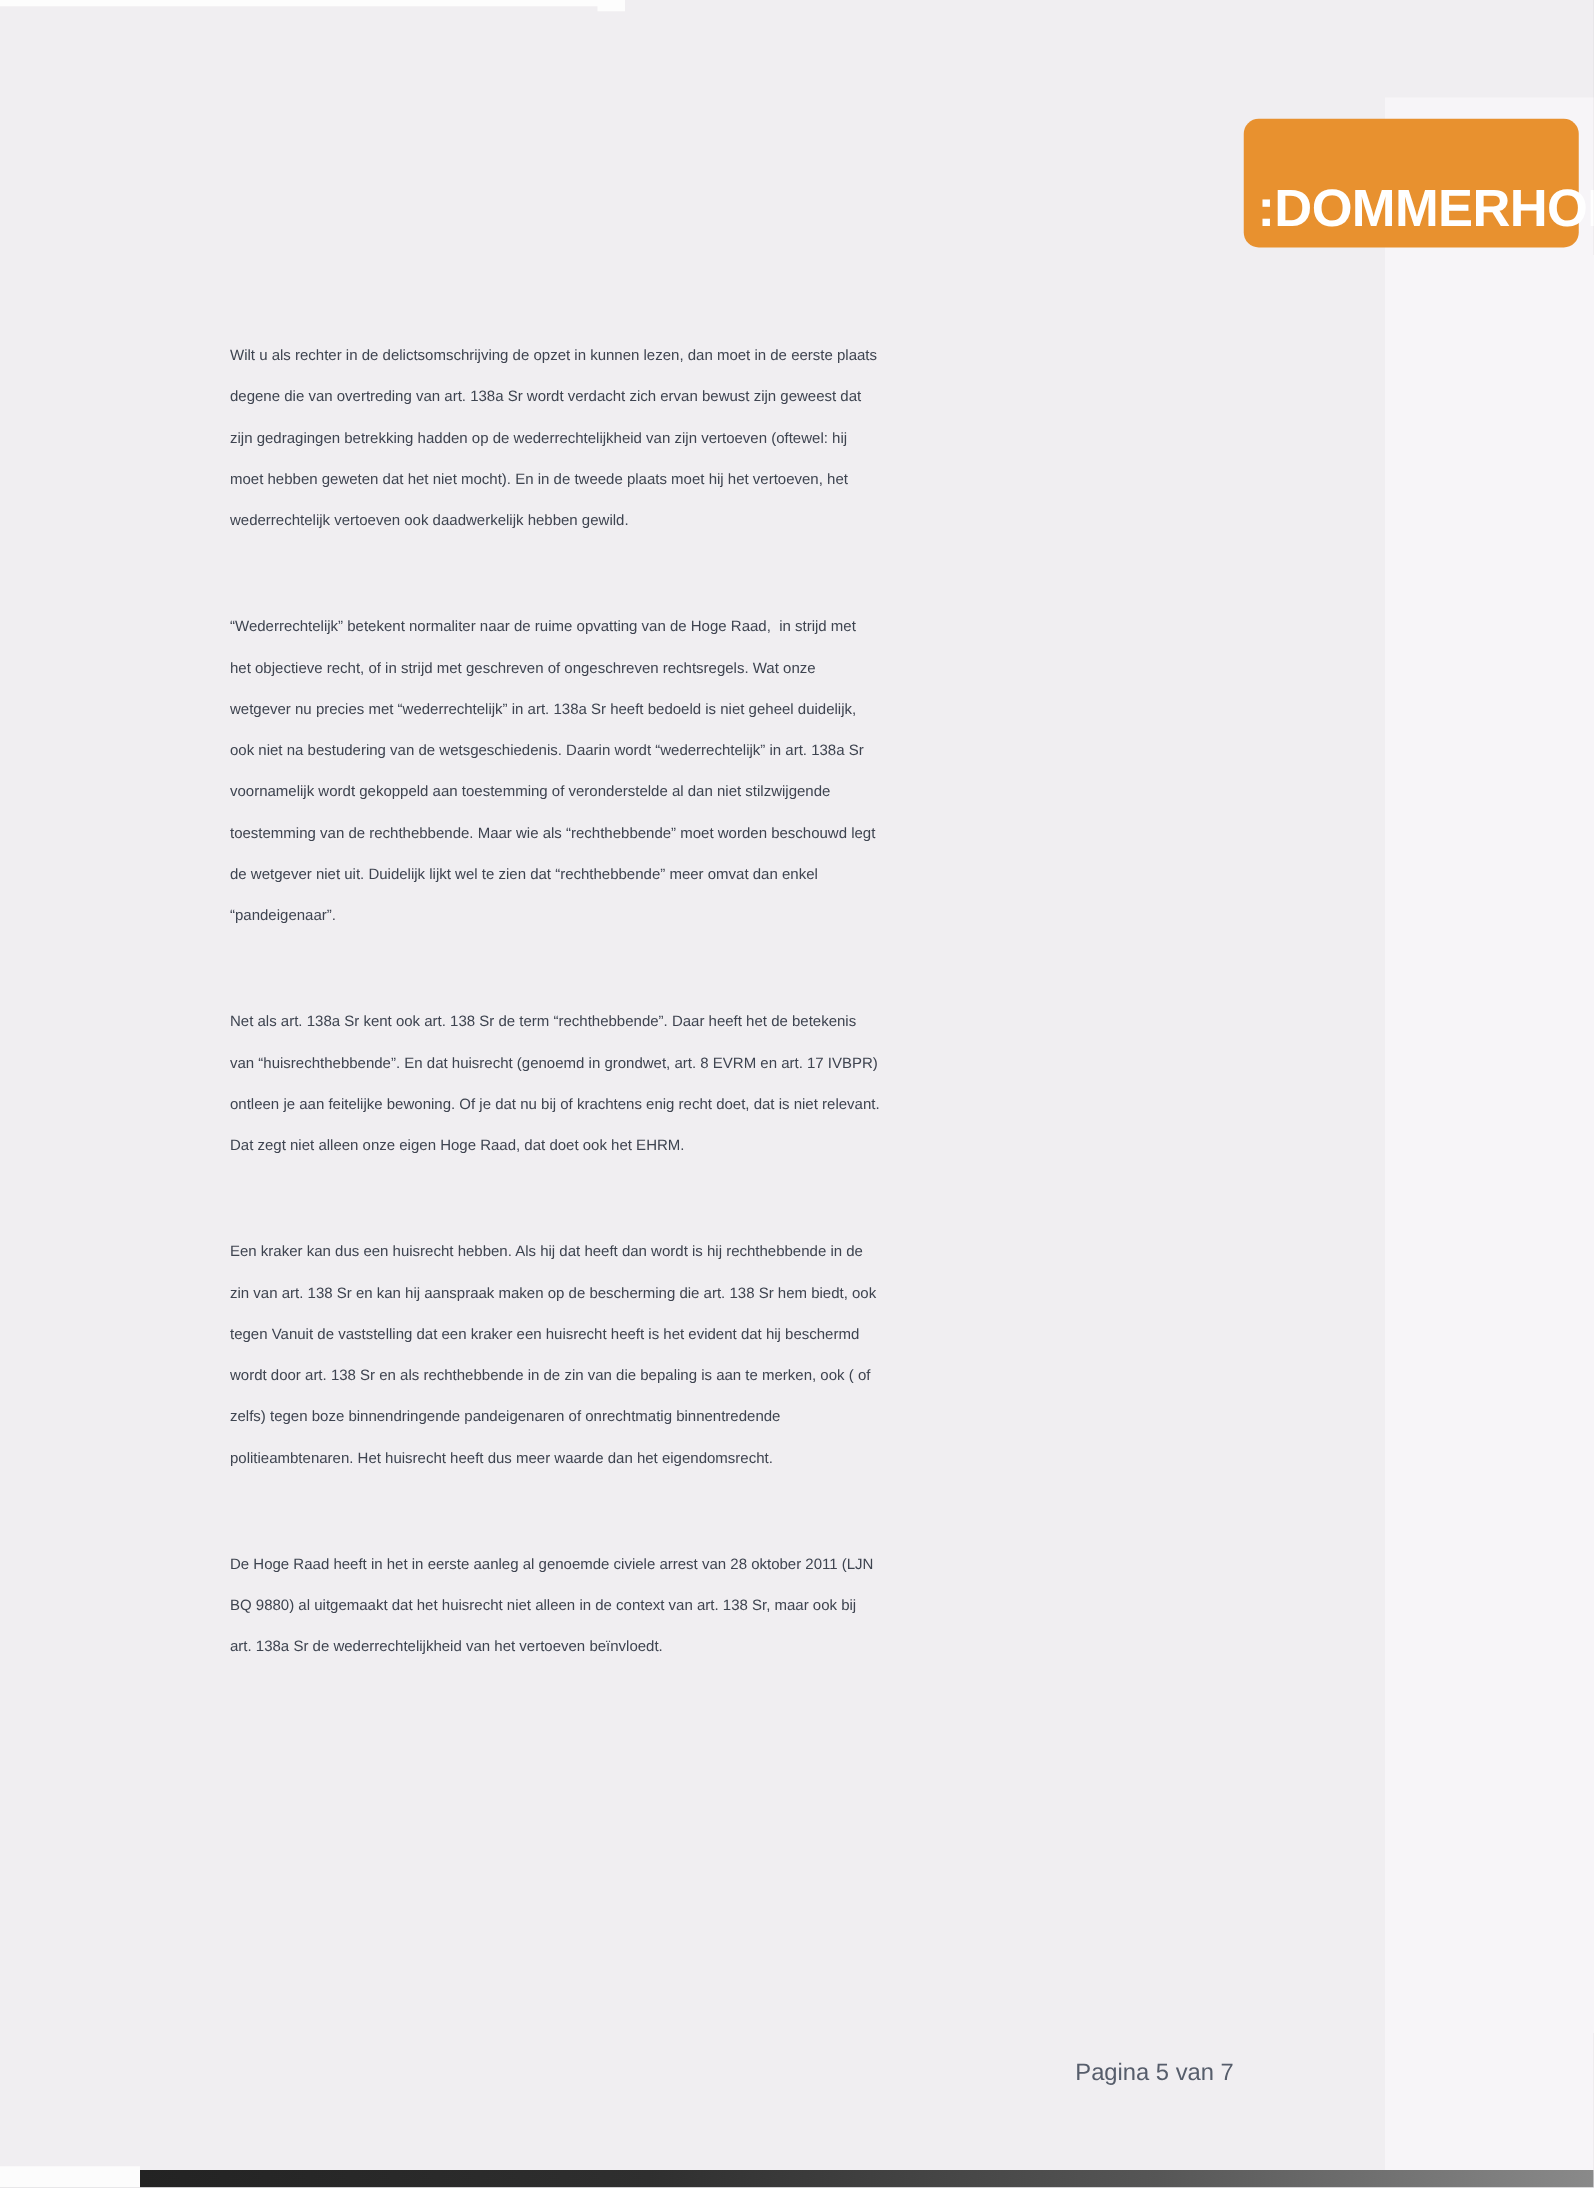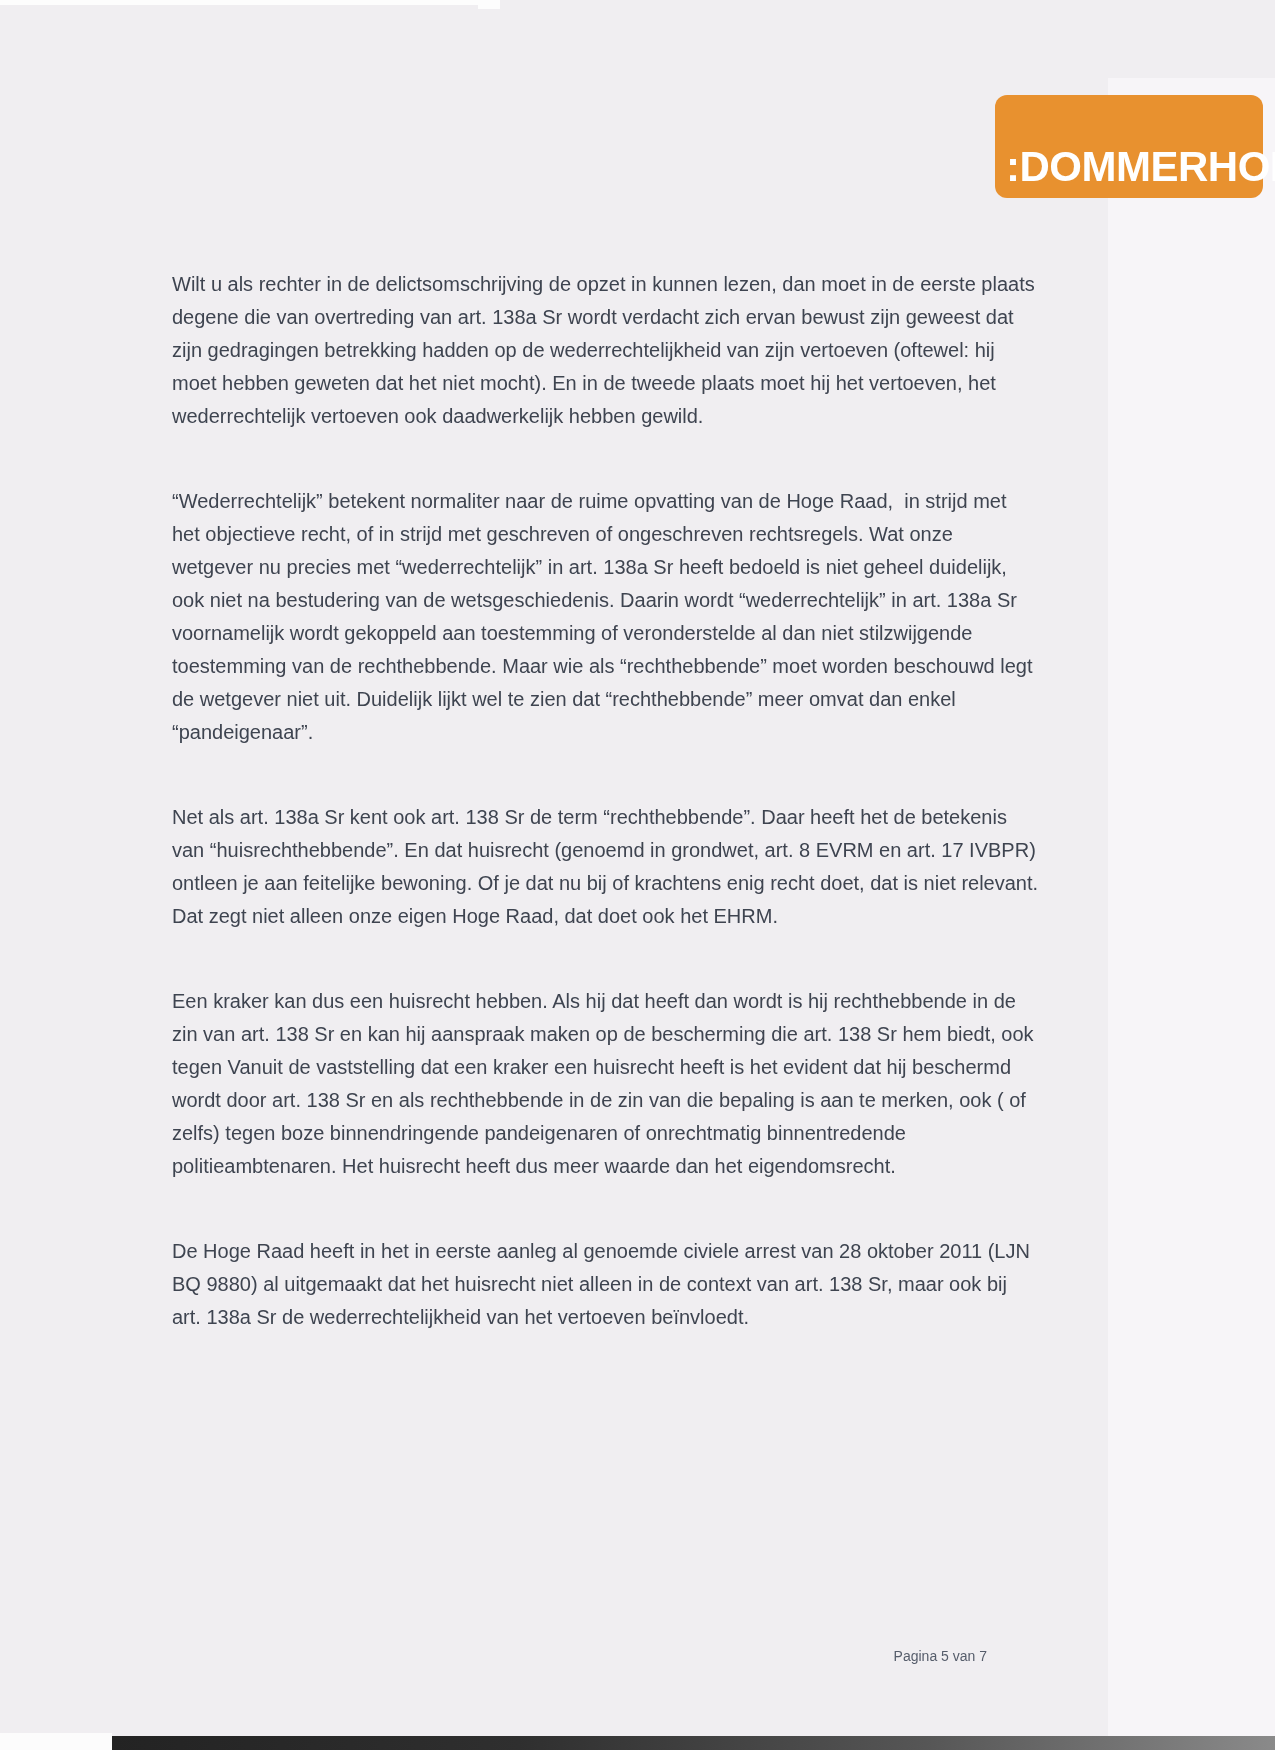--- a/index.html
+++ b/index.html
@@ -57,31 +57,31 @@
     line-height:1;
   }
   
   .body-text {
     position:absolute;
     left:172px; top:268px;
     width:900px;
     color:#3e4450;
   }
   .body-text p {
-    margin:0 0 52px 0;
-    font-size:20px;
+    margin:0 0 52px 12px;
+    font-size:12px;
     line-height:33px;
     white-space:pre-wrap;
   }
   .footer {
     position:absolute;
     left:700px; top:1648px;
     width:287px;
     text-align:right;
-    font-size:14px;
+    font-size:19px;
     color:#565d6b;
   }
 </style>
 </head>
 <body>
 
 <div class="scan">
 
   <div class="edge-strip"></div>
   <div class="top-sliver"></div>

